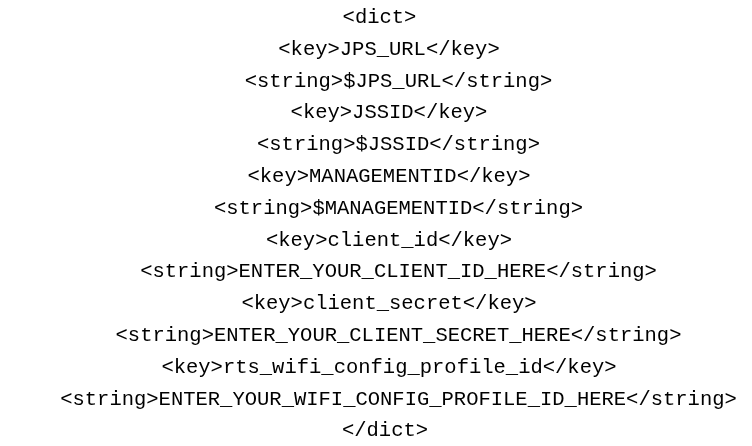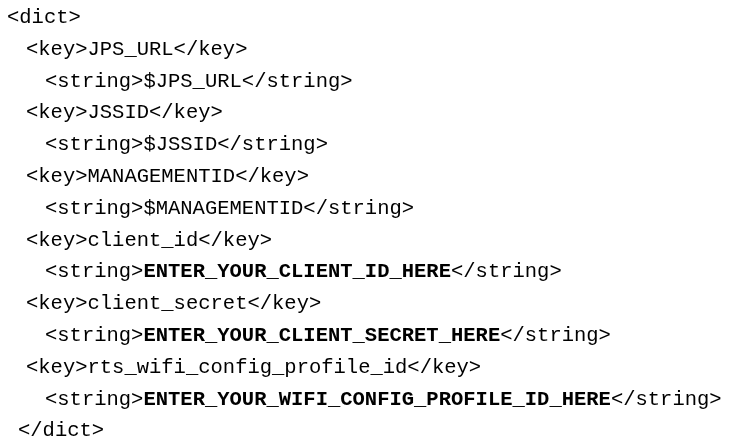--- a/index.html
+++ b/index.html
@@ -13,27 +13,28 @@
     overflow: hidden;
   }
   .code-block {
     font-family: "Liberation Mono", "DejaVu Sans Mono", monospace;
     font-size: 20.5px;
     line-height: 31.8px;
     color: #000000;
     padding: 2px 0 0 7px;
     white-space: pre;
     box-sizing: border-box;
+    text-align: center;
   }
   .code-line {
     height: 31.8px;
   }
   .seg {
     font-weight: normal;
   }
   .seg.bold {
-    font-weight: bold;
+    font-weight: normal;
   }
 </style>
 </head>
 <body>
 
 <div class="code-block" id="code-block"><div class="code-line" style="padding-left: 0px;"><span class="seg">&lt;dict&gt;</span></div><div class="code-line" style="padding-left: 19px;"><span class="seg">&lt;key&gt;JPS_URL&lt;/key&gt;</span></div><div class="code-line" style="padding-left: 38px;"><span class="seg">&lt;string&gt;$JPS_URL&lt;/string&gt;</span></div><div class="code-line" style="padding-left: 19px;"><span class="seg">&lt;key&gt;JSSID&lt;/key&gt;</span></div><div class="code-line" style="padding-left: 38px;"><span class="seg">&lt;string&gt;$JSSID&lt;/string&gt;</span></div><div class="code-line" style="padding-left: 19px;"><span class="seg">&lt;key&gt;MANAGEMENTID&lt;/key&gt;</span></div><div class="code-line" style="padding-left: 38px;"><span class="seg">&lt;string&gt;$MANAGEMENTID&lt;/string&gt;</span></div><div class="code-line" style="padding-left: 19px;"><span class="seg">&lt;key&gt;client_id&lt;/key&gt;</span></div><div class="code-line" style="padding-left: 38px;"><span class="seg">&lt;string&gt;</span><span class="seg bold">ENTER_YOUR_CLIENT_ID_HERE</span><span class="seg">&lt;/string&gt;</span></div><div class="code-line" style="padding-left: 19px;"><span class="seg">&lt;key&gt;client_secret&lt;/key&gt;</span></div><div class="code-line" style="padding-left: 38px;"><span class="seg">&lt;string&gt;</span><span class="seg bold">ENTER_YOUR_CLIENT_SECRET_HERE</span><span class="seg">&lt;/string&gt;</span></div><div class="code-line" style="padding-left: 19px;"><span class="seg">&lt;key&gt;rts_wifi_config_profile_id&lt;/key&gt;</span></div><div class="code-line" style="padding-left: 38px;"><span class="seg">&lt;string&gt;</span><span class="seg bold">ENTER_YOUR_WIFI_CONFIG_PROFILE_ID_HERE</span><span class="seg">&lt;/string&gt;</span></div><div class="code-line" style="padding-left: 11px;"><span class="seg">&lt;/dict&gt;</span></div></div>
 
 </body></html>

